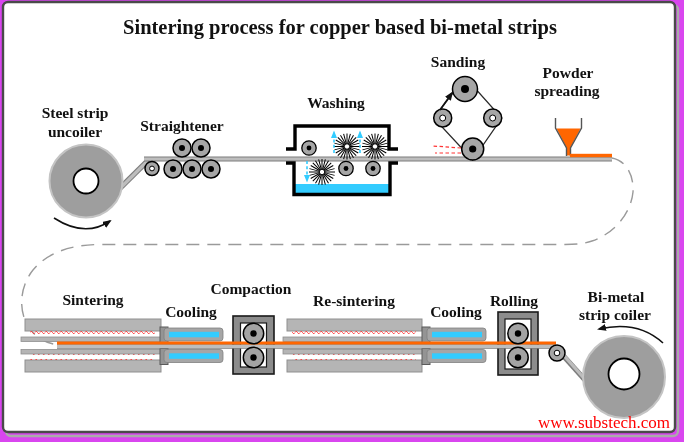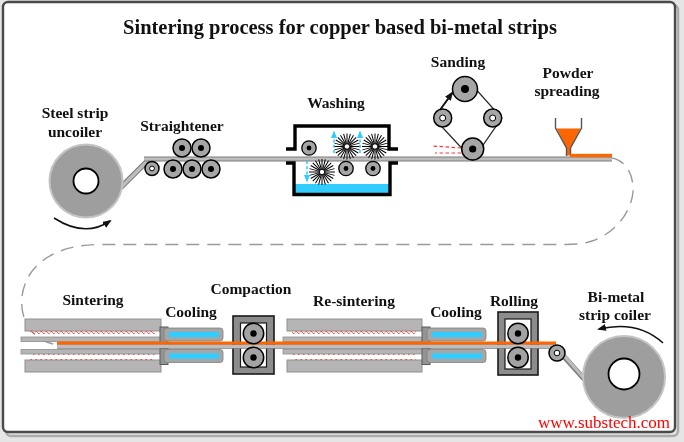--- a/index.html
+++ b/index.html
@@ -1,16 +1,16 @@
 <!DOCTYPE html>
 <html><head>
 <meta charset="utf-8">
 <style>
   html,body{margin:0;padding:0;background:#fff;}
-  .stage{width:684px;height:442px;position:relative;background:#e5e5e5;overflow:hidden;}
+  .stage{width:684px;height:442px;position:relative;background:#d946ef;overflow:hidden;}
   svg{display:block;}
   .title-text{font:bold 20.5px "Liberation Serif", serif;fill:#111;}
   .lbl{font:bold 15.5px "Liberation Serif", serif;fill:#111;}
   .wm{font:17px "Liberation Serif", serif;}
 </style>
 </head>
 <body>
 
 <div class="stage">
 <svg width="684" height="442" viewBox="0 0 684 442" xmlns="http://www.w3.org/2000/svg">

